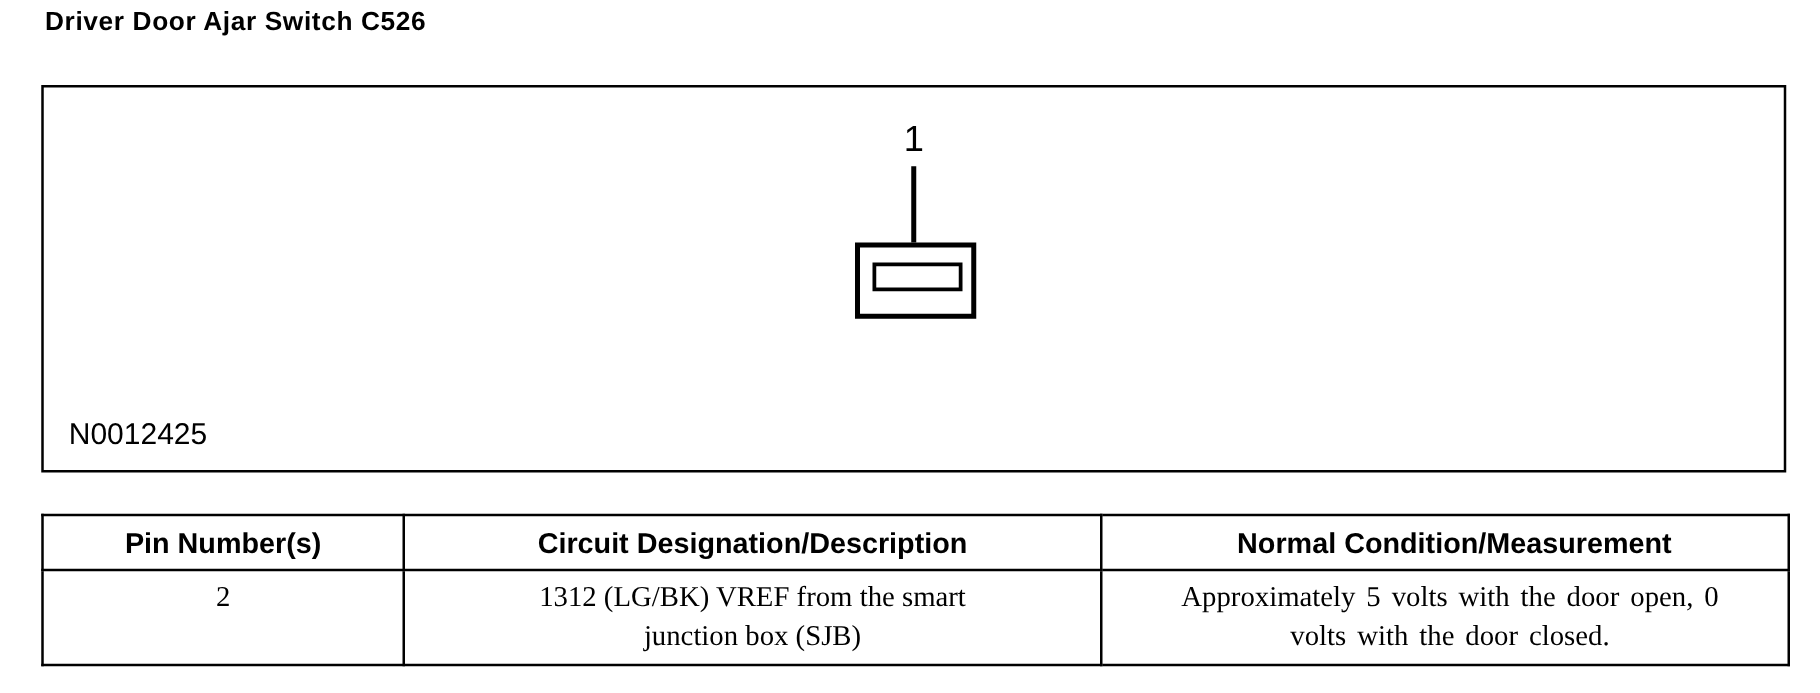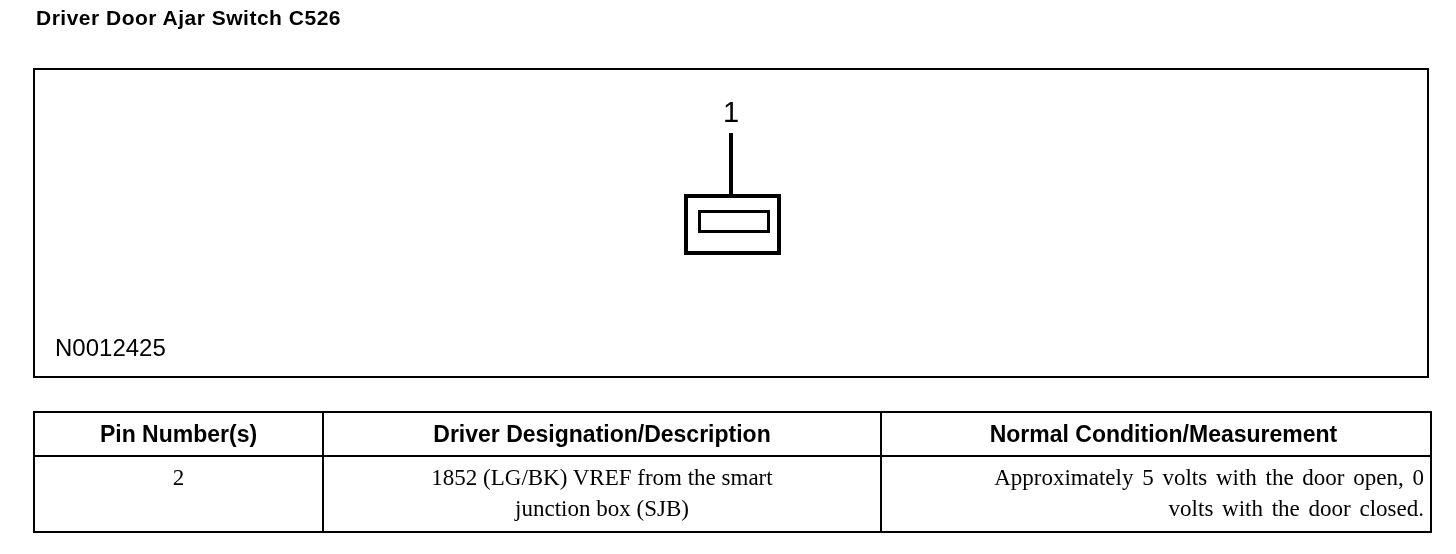--- a/index.html
+++ b/index.html
@@ -123,21 +123,21 @@
     padding-top: 5px;
   }
   .pin-table td.cell-pin {
     text-align: center;
   }
   .pin-table td.cell-circuit {
     text-align: center;
     white-space: pre-line;
   }
   .pin-table td.cell-condition {
-    text-align: right;
+    text-align: center;
     padding-left: 14px;
     padding-right: 6px;
     white-space: pre-line;
     word-spacing: 3px;
   }
 </style>
 </head>
 <body>
 
 <div class="page-title">Driver Door Ajar Switch C526</div>
@@ -157,26 +157,26 @@
 
 <table class="pin-table">
   <colgroup>
     <col style="width:289px">
     <col style="width:558px">
     <col style="width:550px">
   </colgroup>
   <thead>
     <tr>
       <th class="col-pin">Pin Number(s)</th>
-      <th class="col-circuit">Driver Designation/Description</th>
+      <th class="col-circuit">Circuit Designation/Description</th>
       <th class="col-condition">Normal Condition/Measurement</th>
     </tr>
   </thead>
   <tbody>
     <tr>
       <td class="cell-pin">2</td>
-      <td class="cell-circuit">1852 (LG/BK) VREF from the smart
+      <td class="cell-circuit">1312 (LG/BK) VREF from the smart
 junction box (SJB)</td>
       <td class="cell-condition">Approximately 5 volts with the door open, 0
 volts with the door closed.</td>
     </tr>
   </tbody>
 </table>
 
 </body></html>

